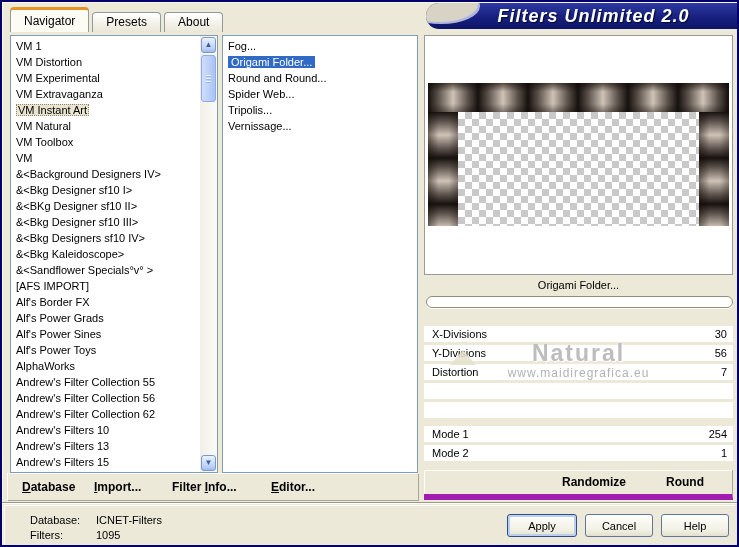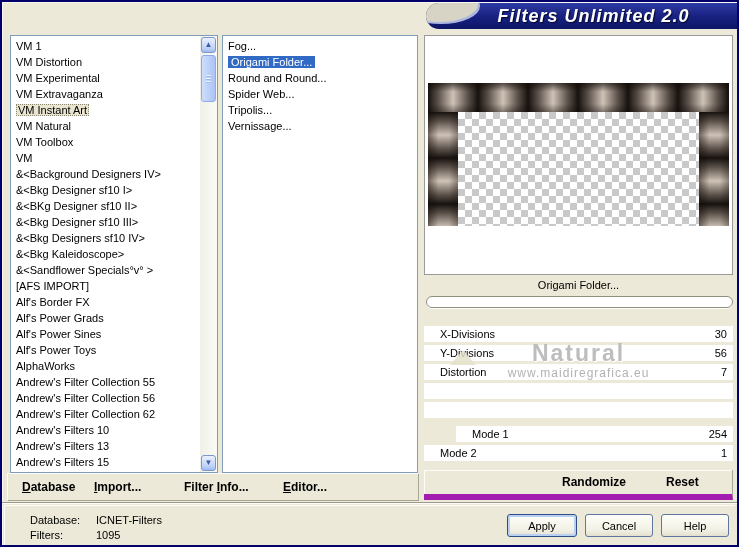--- a/index.html
+++ b/index.html
@@ -61,40 +61,40 @@
     background-image:
       linear-gradient(45deg,#c9c9c9 25%,rgba(0,0,0,0) 25% 75%,#c9c9c9 75%),
       linear-gradient(45deg,#c9c9c9 25%,rgba(0,0,0,0) 25% 75%,#c9c9c9 75%);
     background-size:14px 14px;background-position:0 0,7px 7px;}
   
   .fname{position:absolute;left:422px;top:277px;width:309px;text-align:center;font-size:11px;color:#000;}
   .progress{position:absolute;left:424px;top:294px;width:305px;height:10px;background:#fff;
     border:1px solid #8f8f7b;border-radius:6px;box-shadow:0 1px 0 rgba(255,255,255,.9);}
   .params{position:absolute;left:422px;top:324px;width:309px;}
   .prow{height:16px;background:#fff;margin-bottom:3px;display:flex;justify-content:space-between;
-    align-items:center;padding:0 6px 0 16px;font-size:11px;color:#000;}
-  .prow.gap-top{margin-top:8px;margin-left:32px;}
+    align-items:center;padding:0 6px 0 8px;font-size:11px;color:#000;}
+  .prow.gap-top{margin-top:8px;}
   .watermark{position:absolute;left:422px;top:338px;width:309px;text-align:center;pointer-events:none;z-index:5;}
   .wm-triangle{position:absolute;left:26px;top:10px;width:0;height:0;
     border-left:13px solid rgba(0,0,0,0);border-right:13px solid rgba(0,0,0,0);
     border-bottom:15px solid #e4e0cb;opacity:.85;}
   .wm1{font-size:23px;font-weight:bold;color:#bdbdbd;letter-spacing:2px;
     text-shadow:1px 1px 0 #ffffff;line-height:26px;}
   .wm2{font-size:12px;color:#b2b2b2;letter-spacing:1px;line-height:14px;}
   .action-bar{position:absolute;left:422px;top:468px;width:309px;height:30px;box-sizing:border-box;
     background:#ece9d8;border-right:1px solid #a8a695;border-bottom:6px solid #a21caf;
     box-shadow:inset 1px 1px 0 #fdfcf7;display:flex;align-items:center;font-size:12px;font-weight:bold;}
   .randomize-label{margin-left:138px;cursor:default;}
   .reset-label{margin-left:40px;cursor:default;}
   
   .toolbar{position:absolute;left:5px;top:471px;width:411px;height:27px;box-sizing:border-box;
     background:#ece9d8;box-shadow:inset 1px 1px 0 #fdfcf7,1px 1px 0 #a8a695;
     display:flex;align-items:center;padding-left:15px;font-size:12px;font-weight:bold;}
   .tb-item{cursor:default;}
-  .tb-0{width:72px;}.tb-1{width:90px;}.tb-2{width:99px;}
+  .tb-0{width:72px;}.tb-1{width:78px;}.tb-2{width:99px;}
   .u{text-decoration:underline;}
   
   .sep{position:absolute;left:0;right:0;top:500px;height:0;
     border-top:1px solid #9c9a8a;border-bottom:1px solid #fdfcf7;}
   .status{position:absolute;left:2px;right:2px;top:503px;bottom:0;
     box-shadow:inset 1px 1px 0 #fdfcf7;font-size:11px;color:#000;}
   .st{position:absolute;}
   .st-db-label{left:26px;top:9px;}
   .st-db-value{left:92px;top:9px;}
   .st-f-label{left:26px;top:24px;}
@@ -111,20 +111,25 @@
 </head>
 <body>
 
 <div class="dialog">
 
   <div class="banner">
     <span class="banner-swoosh"></span>
     <span class="title-text">Filters Unlimited 2.0</span>
   </div>
 
+  <div class="tab-bar">
+    <div class="tab active">Navigator</div>
+    <div class="tab">Presets</div>
+    <div class="tab">About</div>
+  </div>
 
   <div class="listbox cat-list">
     <div class="li">VM 1</div>
     <div class="li">VM Distortion</div>
     <div class="li">VM Experimental</div>
     <div class="li">VM Extravaganza</div>
     <div class="li"><span class="hl-beige">VM Instant Art</span></div>
     <div class="li">VM Natural</div>
     <div class="li">VM Toolbox</div>
     <div class="li">VM</div>
@@ -209,21 +214,21 @@
   </div>
 
   <div class="watermark">
     <div class="wm-triangle"></div>
     <div class="wm1">Natural</div>
     <div class="wm2">www.maidiregrafica.eu</div>
   </div>
 
   <div class="action-bar">
     <span class="randomize-label">Randomize</span>
-    <span class="reset-label">Reset</span>
+    <span class="reset-label">Round</span>
   </div>
 
   <div class="toolbar">
     <span class="tb-item tb-0"><span class="u">D</span><span>atabase</span></span>
     <span class="tb-item tb-1"><span class="u">I</span><span>mport...</span></span>
     <span class="tb-item tb-2"><span>Filter </span><span class="u">I</span><span>nfo...</span></span>
     <span class="tb-item tb-3"><span class="u">E</span><span>ditor...</span></span>
   </div>
 
   <div class="sep"></div>

